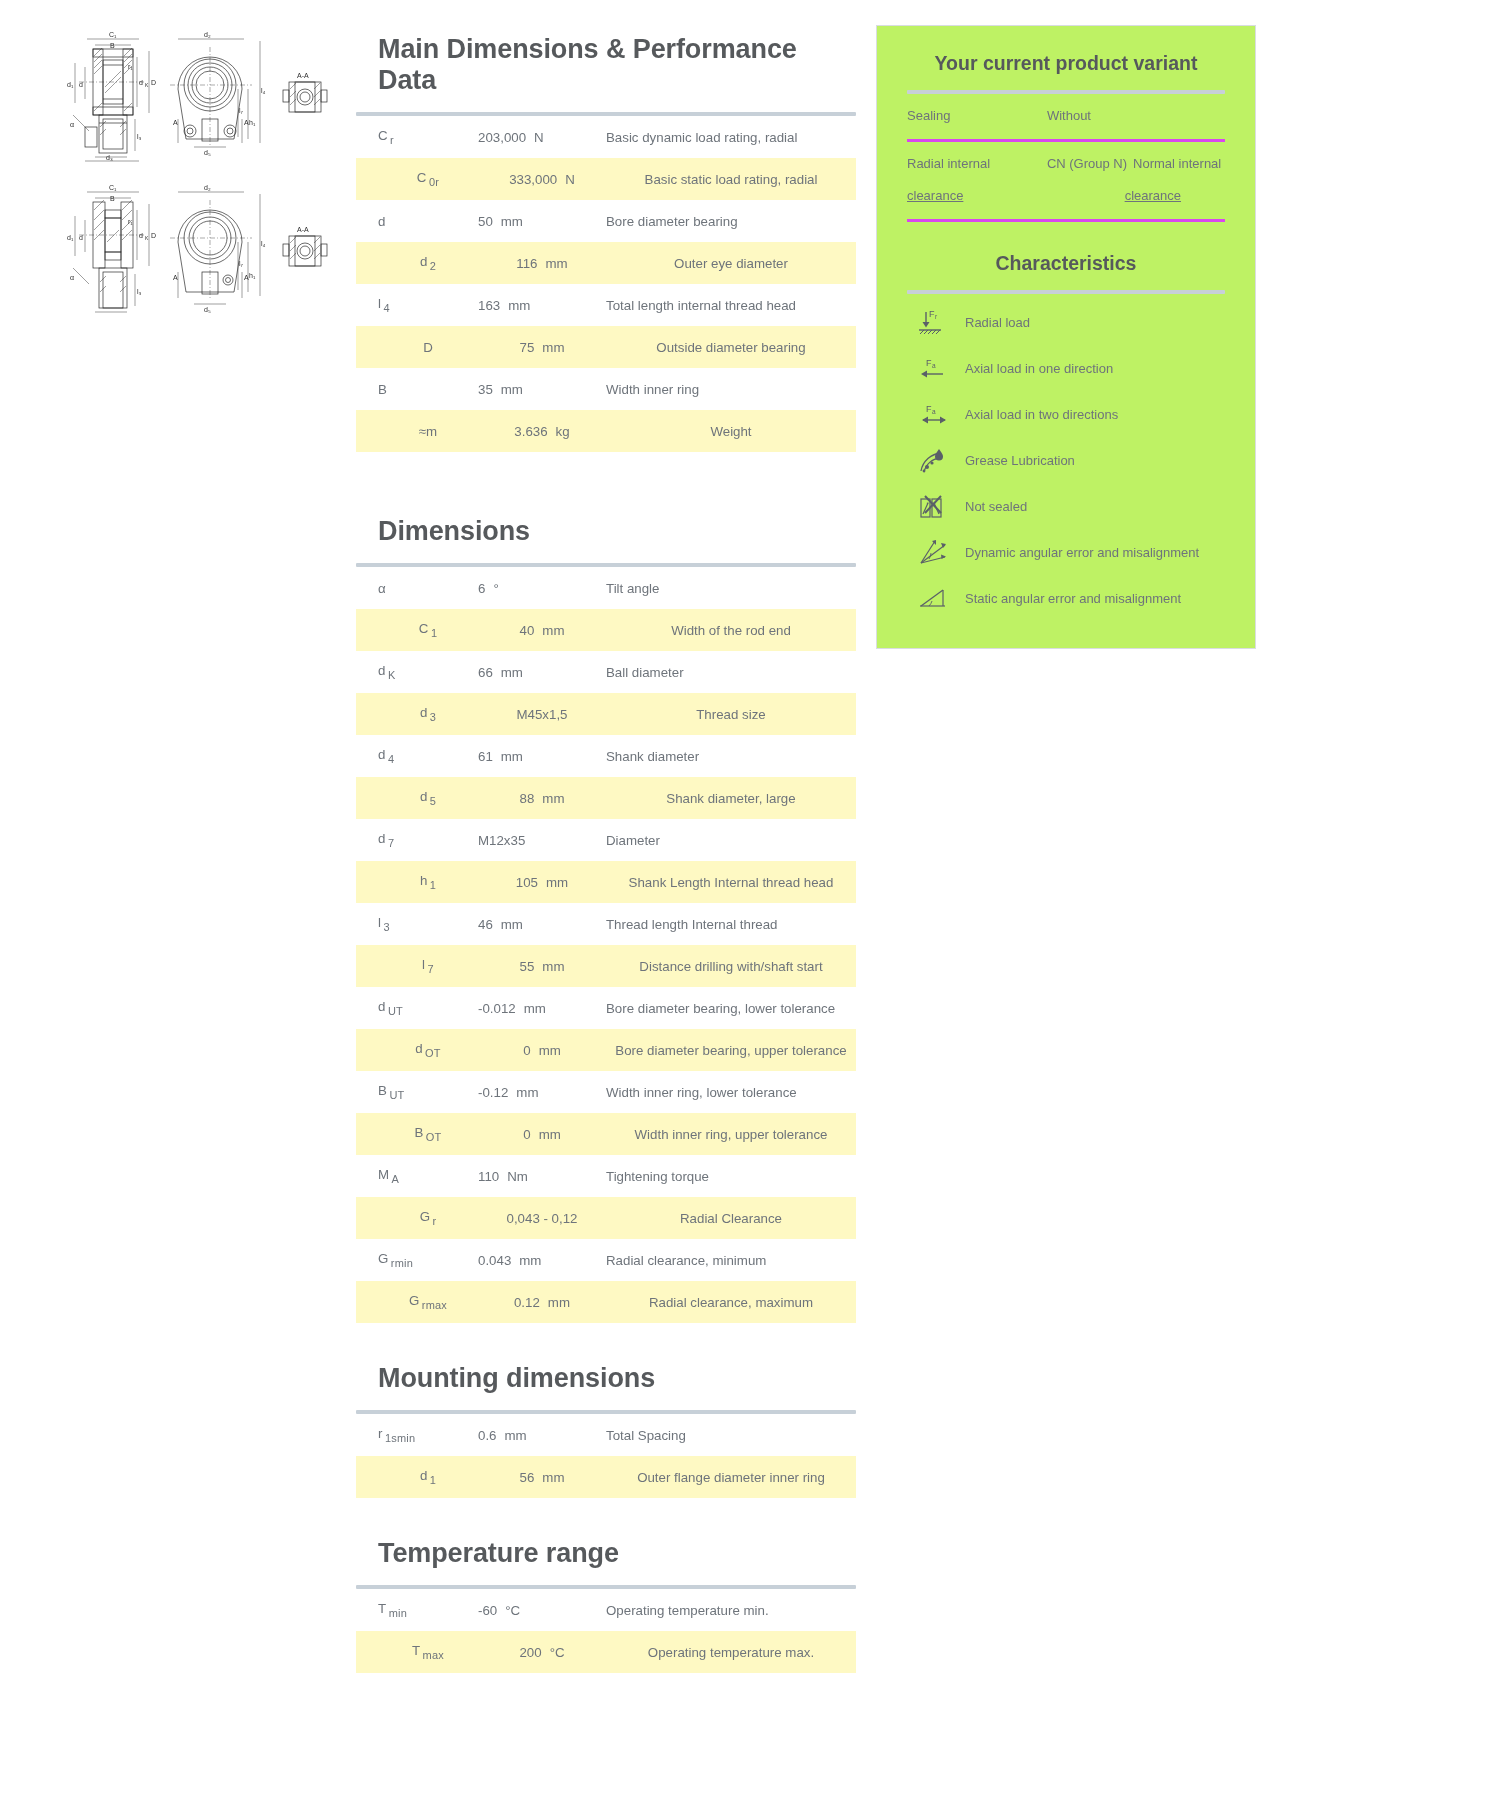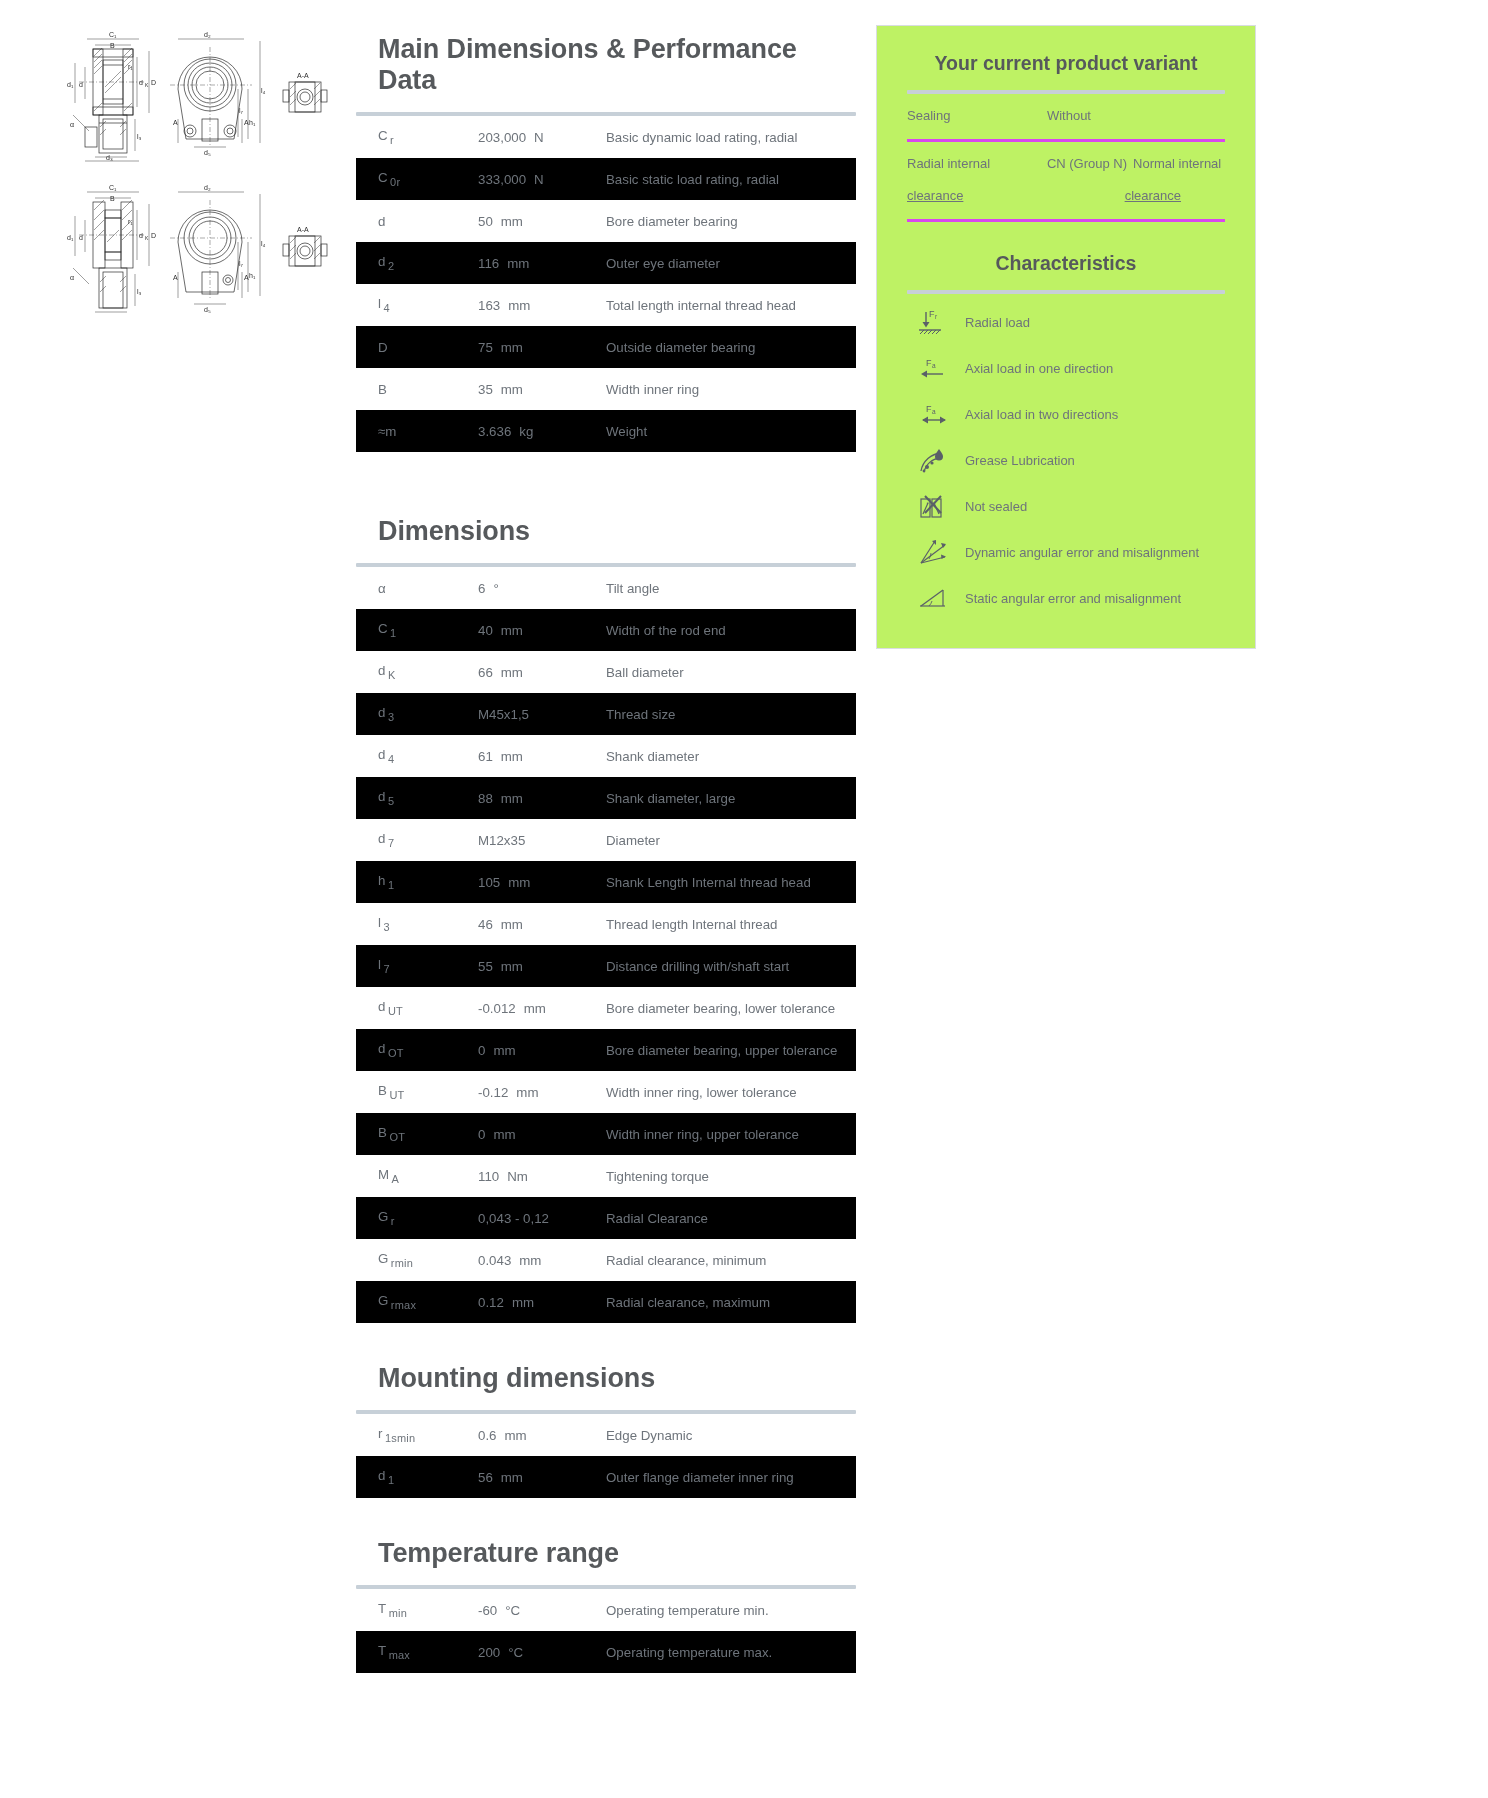--- a/index.html
+++ b/index.html
@@ -45,21 +45,21 @@
     margin: 0;
   }
   .rule {
     height: 4px;
     background: #c7d0d8;
     border-radius: 1px;
     margin: 16px 0 0 0;
   }
   .dtable { width: 100%; border-collapse: collapse; }
   .dtable tr { height: 42px; }
-  .dtable tr.alt { background: #000000; }
+  .dtable tr.alt { background: #fef9c3; text-align: center; }
   .dtable td {
     font-size: 13.3px;
     color: #6e747b;
     vertical-align: middle;
     padding: 0;
   }
   .c-sym   { width: 122px; padding-left: 22px !important; color: #62686f; white-space: nowrap; }
   .c-val   { width: 128px; color: #6e747b; white-space: nowrap; }
   .c-desc  { color: #6e747b; }
   .c-sym .sub {
@@ -540,21 +540,21 @@
     <div class="gap-md"></div>
 
     <div class="section">
       <h2 class="section-title">Mounting dimensions</h2>
       <div class="rule"></div>
       <table class="dtable">
           <tbody id="tbody-2">
             <tr>
               <td class="c-sym">r<span class="sub">1smin</span></td>
               <td class="c-val">0.6<span class="unit">mm</span></td>
-              <td class="c-desc">Edge Dynamic</td>
+              <td class="c-desc">Total Spacing</td>
             </tr>
             <tr class="alt">
               <td class="c-sym">d<span class="sub">1</span></td>
               <td class="c-val">56<span class="unit">mm</span></td>
               <td class="c-desc">Outer flange diameter inner ring</td>
             </tr>
           </tbody>
         </table>
     </div>
 

